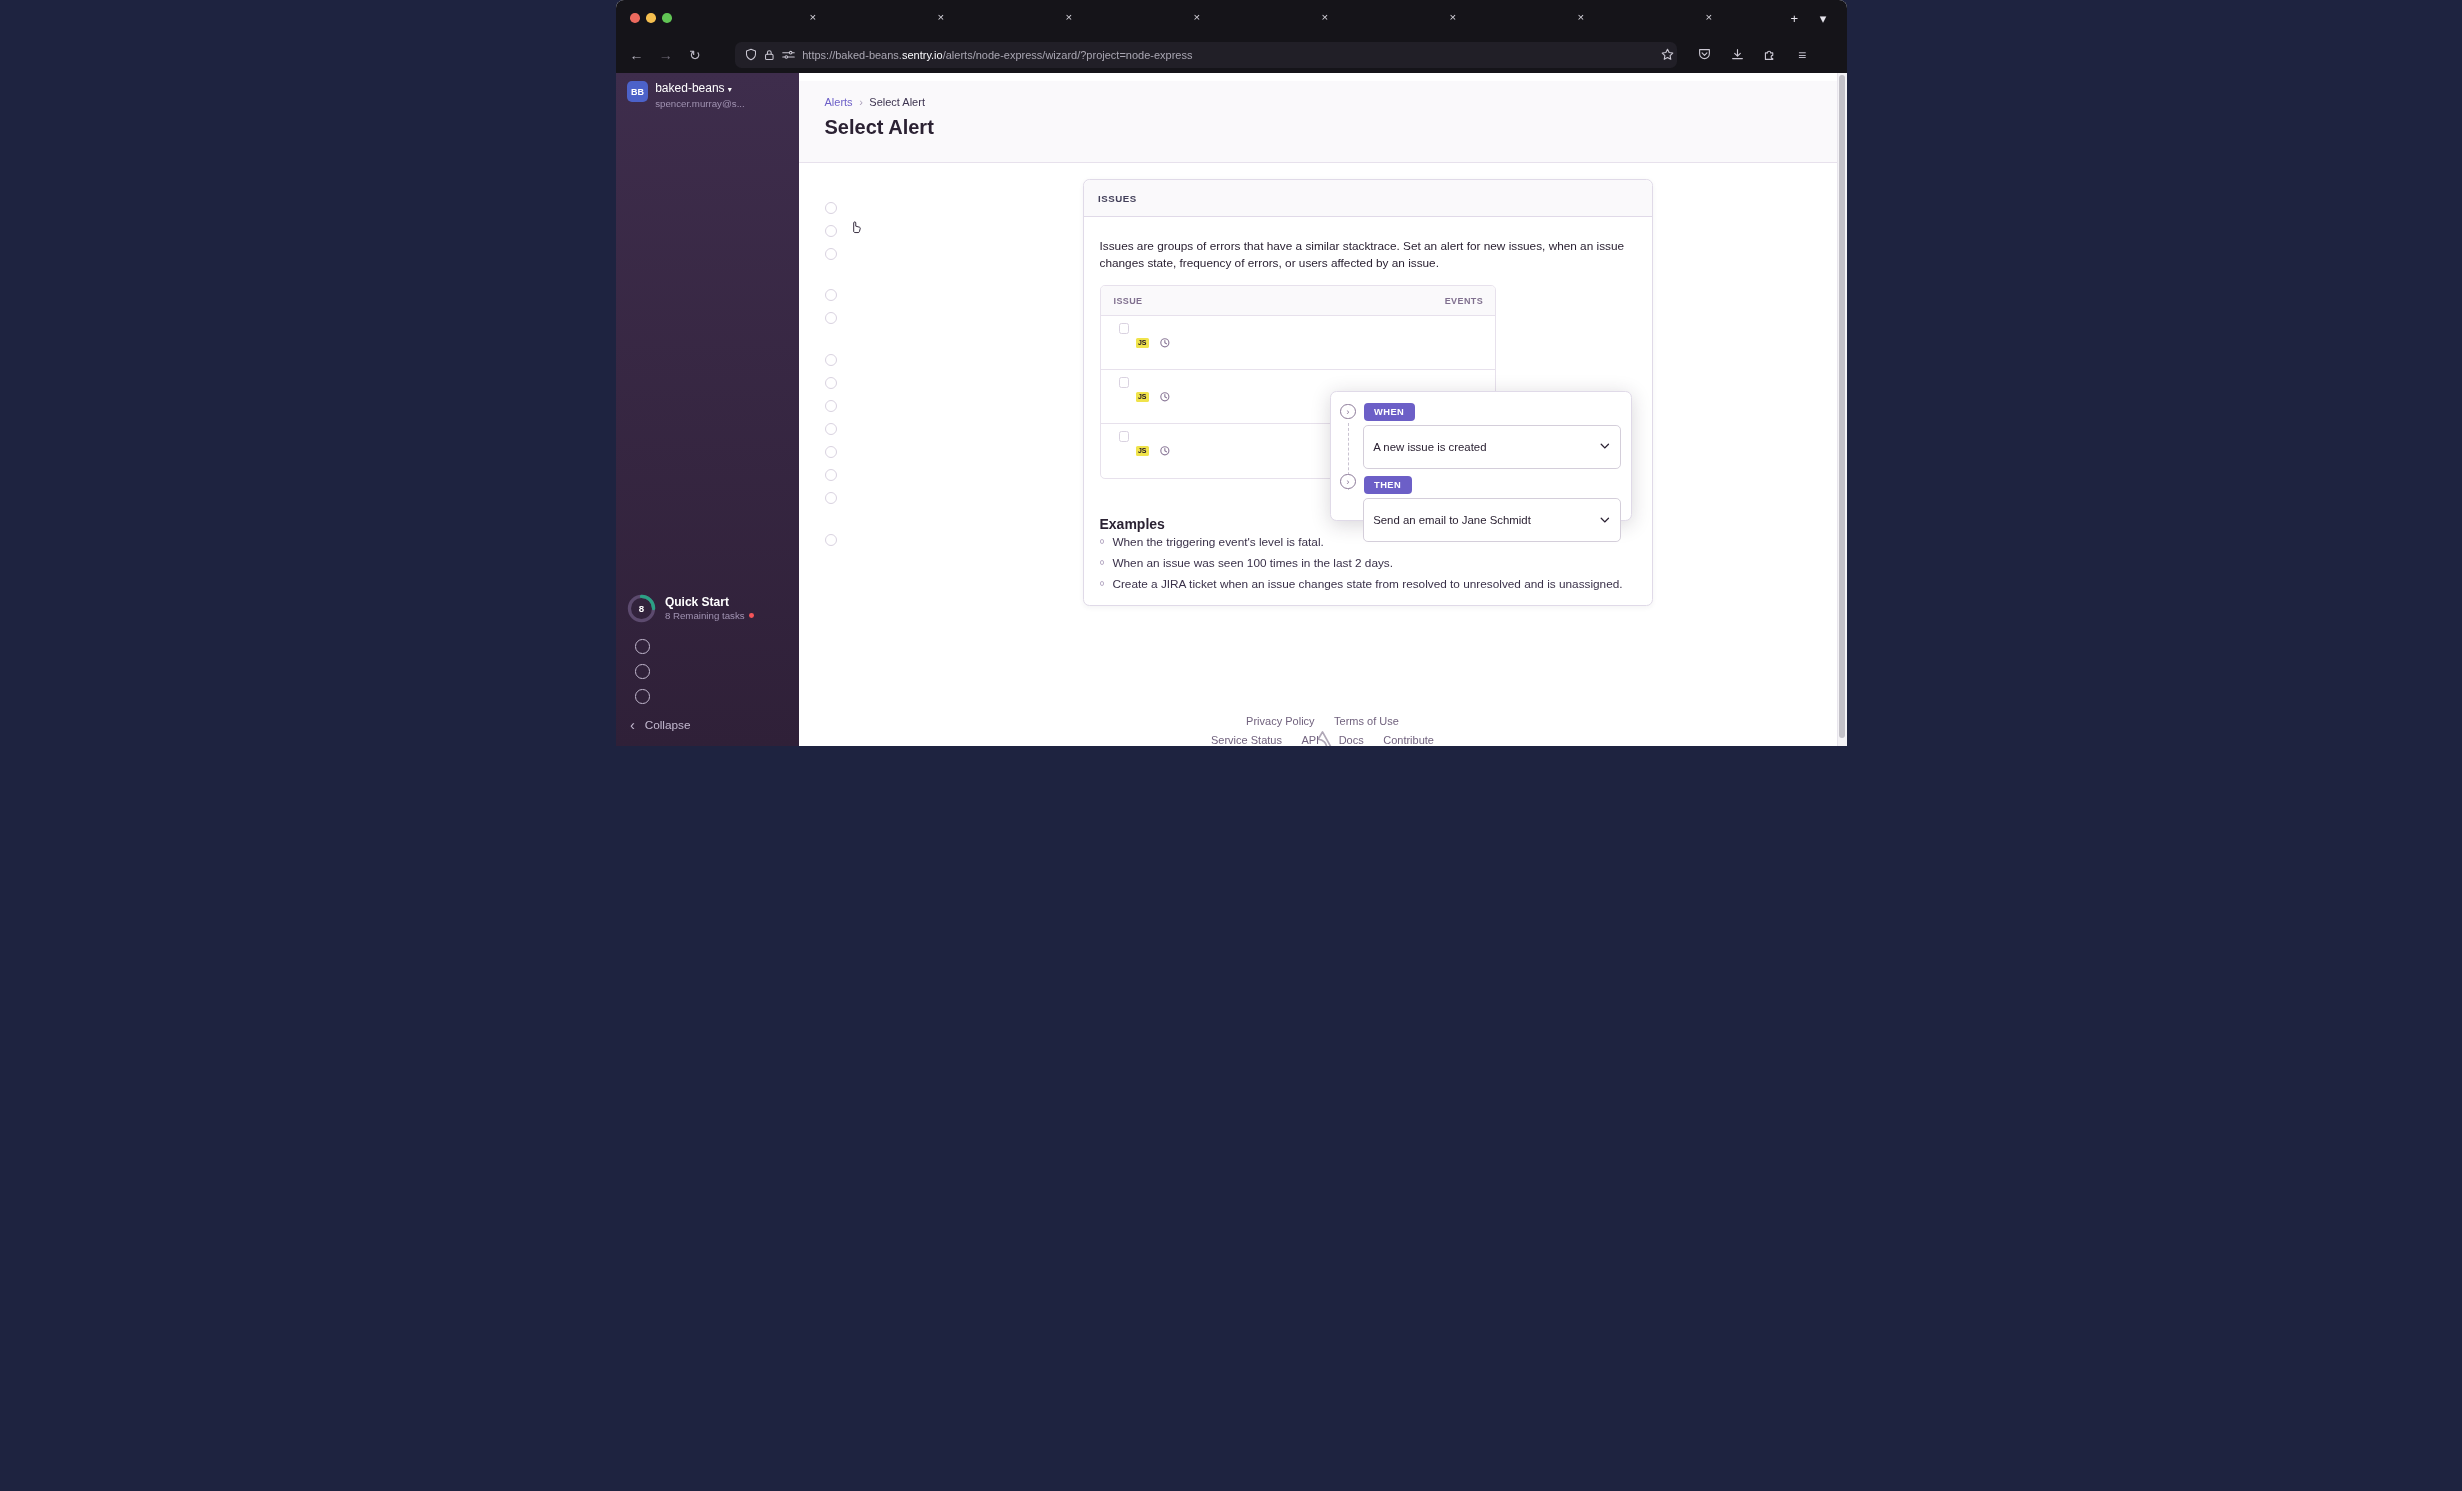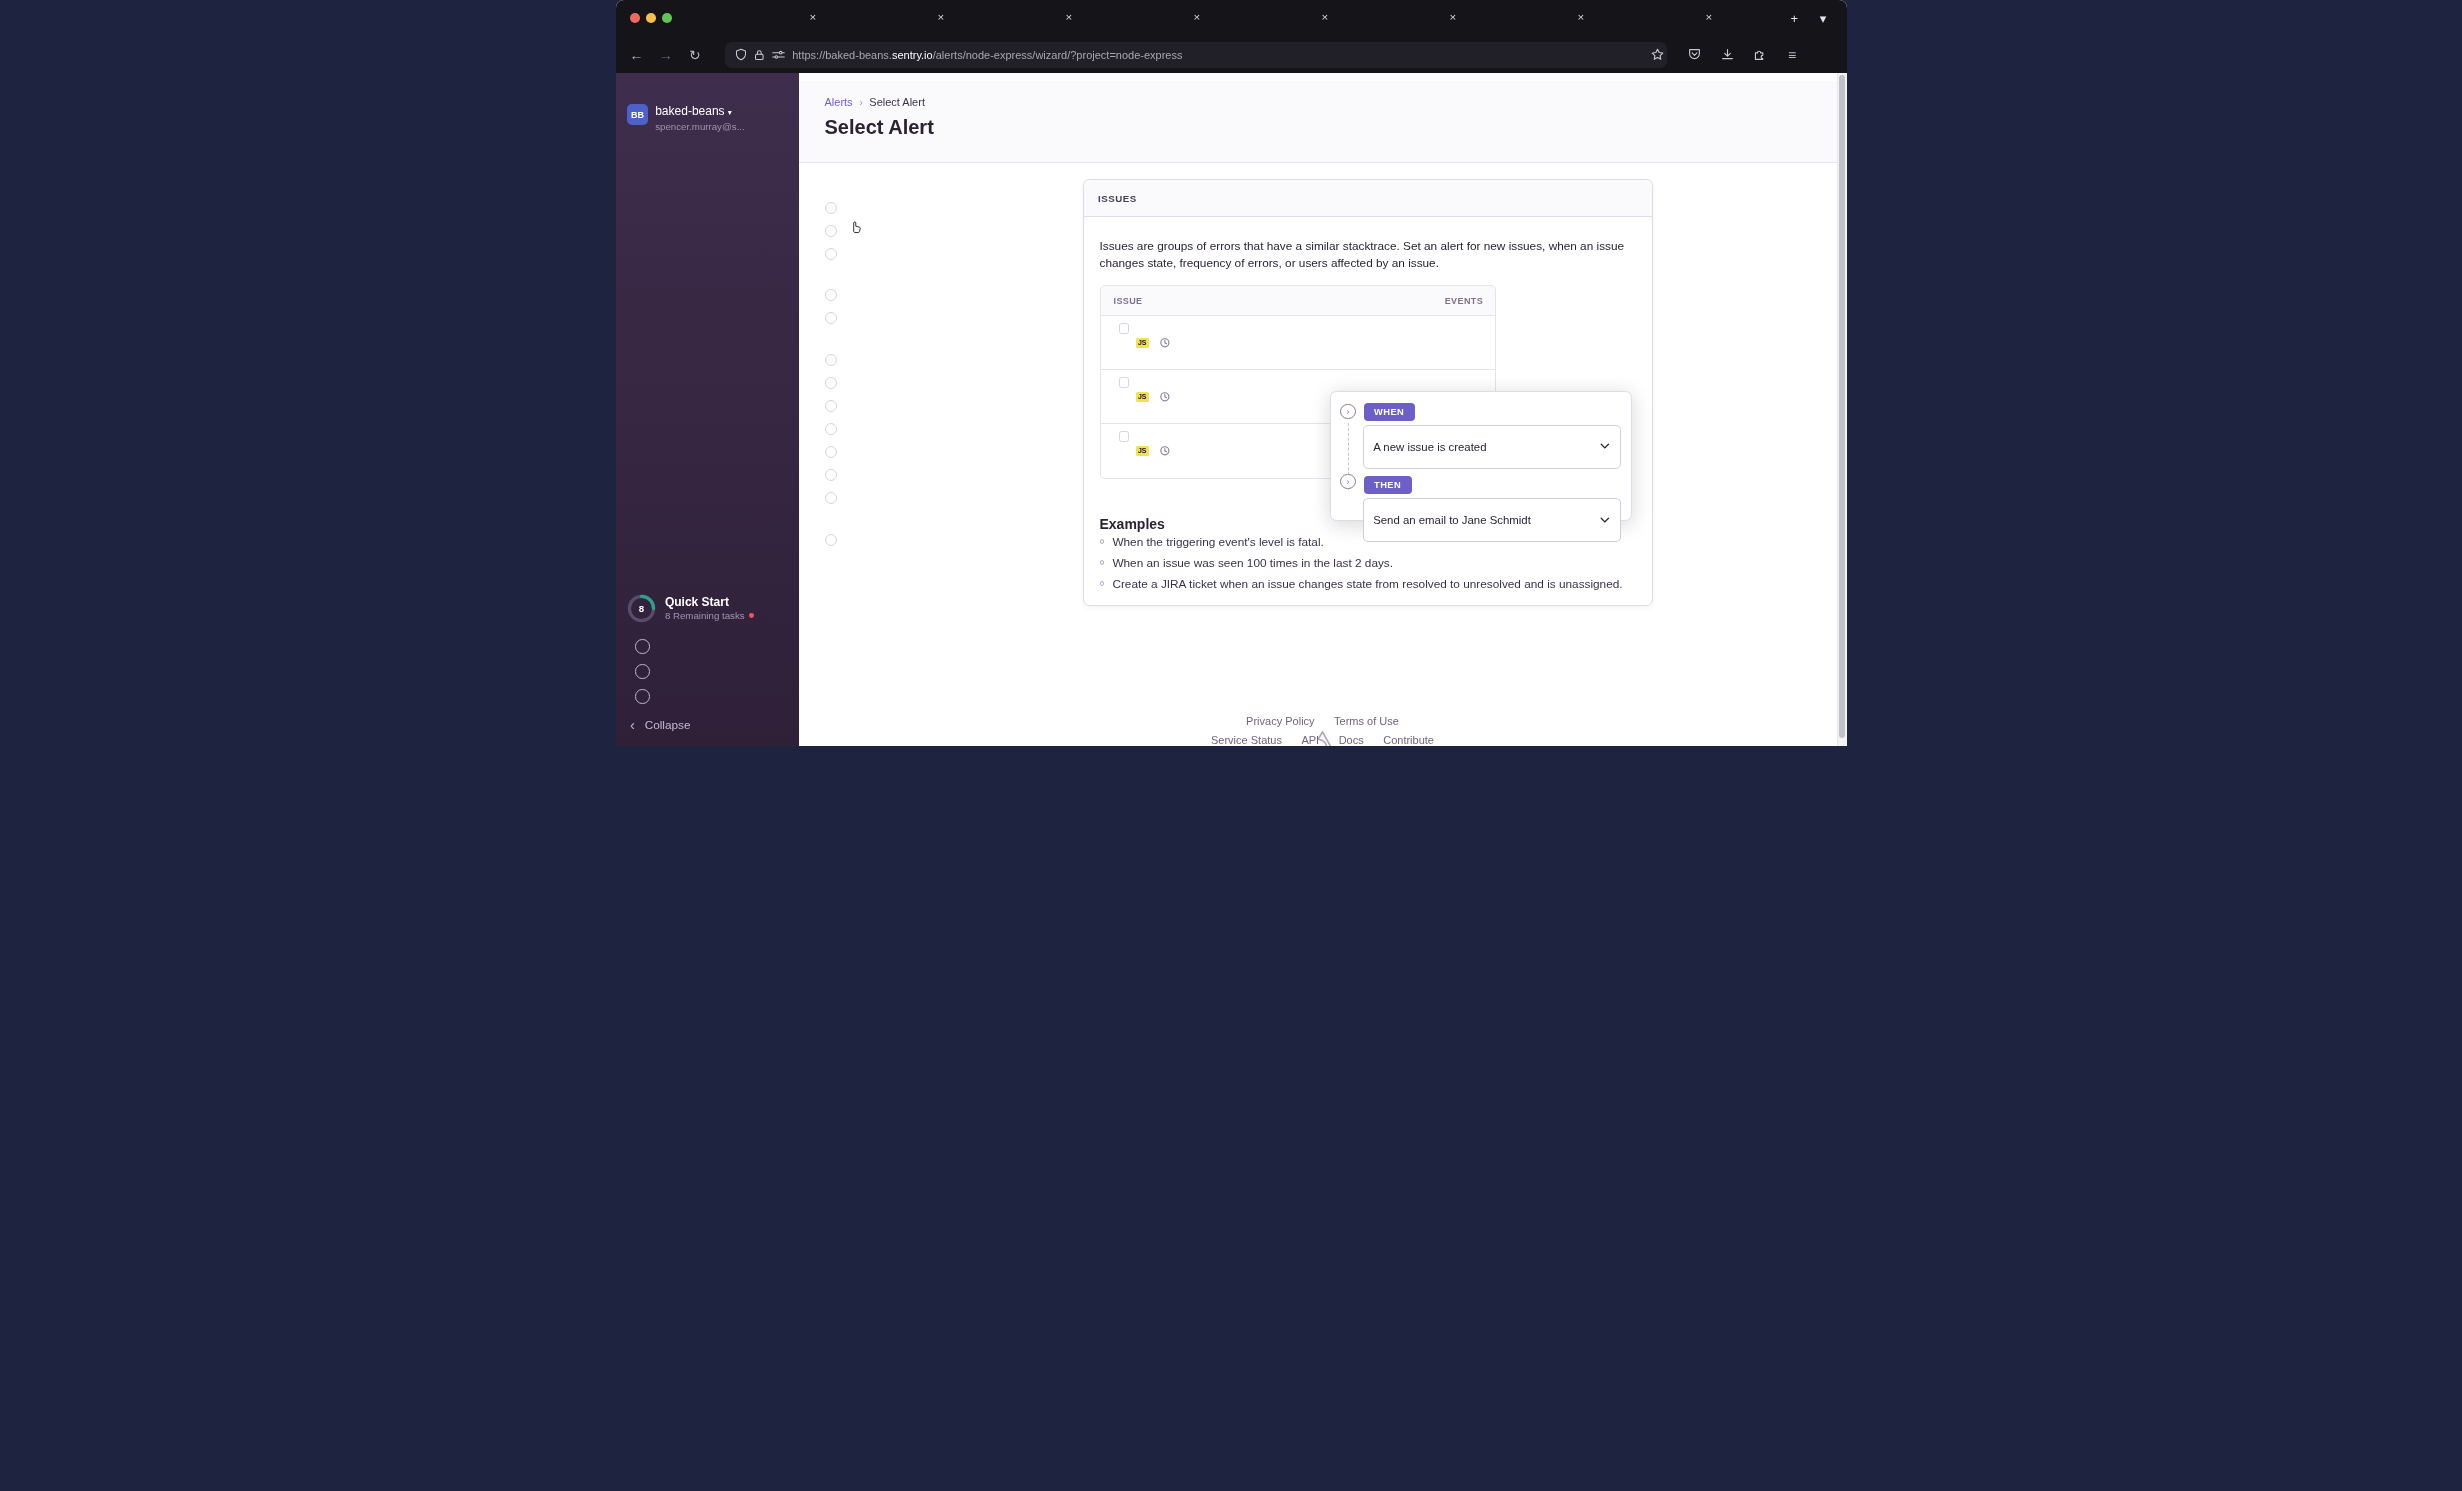--- a/index.html
+++ b/index.html
@@ -14,29 +14,29 @@
   .tabs{display:flex;align-items:center;height:36px;}
   .tab{width:128px;height:27px;display:flex;align-items:center;gap:5.7px;padding:0 5.7px;border-radius:6.5px;color:#FBFBFE;font-size:10px;flex:none;cursor:default;}
   .tab-title{flex:1;white-space:nowrap;overflow:hidden;min-width:0;-webkit-mask-image:linear-gradient(90deg,#000 80%,transparent);mask-image:linear-gradient(90deg,#000 80%,transparent);}
   .tab-close{color:#D8D6DE;font-size:11.4px;line-height:1;padding:0.8px 2.4px;border-radius:3.2px;}
   .favicon{width:13px;height:13px;flex:none;display:flex;align-items:center;justify-content:center;}
   .tab-actions{margin-left:auto;display:flex;align-items:center;gap:4.9px;color:#E6E4EC;padding-right:6.5px;}
   .chrome-btn{width:24px;height:24px;border-radius:4.9px;display:flex;align-items:center;justify-content:center;font-size:13px;}
   .navbar{height:37px;background:#151419;display:flex;align-items:center;padding:0 8px;gap:3.2px;}
   .nav-ico{width:26px;height:26px;border-radius:4.9px;display:flex;align-items:center;justify-content:center;color:#B9B6C2;font-size:14px;}
   .nav-ico.dim{color:#6F6C78;}
-  .urlbar{flex:none;width:942px;height:26px;margin-left:14px;background:#211F27;border-radius:6.5px;display:flex;align-items:center;padding:0 3.2px 0 9.7px;gap:7.3px;}
+  .urlbar{flex:none;width:942px;height:26px;margin-left:24px;background:#211F27;border-radius:6.5px;display:flex;align-items:center;padding:0 3.2px 0 9.7px;gap:7.3px;}
   .urlbar svg{flex:none;}
   .url-text{flex:1;font-size:11px;color:#A9A6B2;white-space:nowrap;overflow:hidden;}
   .url-text .domain{color:#FBFBFE;}
   .right-icons{display:flex;align-items:center;gap:6.5px;margin-left:11.4px;}
 
   
   .app{position:absolute;top:73px;left:0;right:0;bottom:0;display:flex;}
-  .sidebar{width:183px;flex:none;background:linear-gradient(180deg,#3E2D4C,#2F2038);color:#C2B8CE;display:flex;flex-direction:column;padding-top:23px;position:relative;}
+  .sidebar{width:183px;flex:none;background:linear-gradient(180deg,#3E2D4C,#2F2038);color:#C2B8CE;display:flex;flex-direction:column;padding-top:0;position:relative;}
   .org{display:flex;align-items:flex-start;gap:7.3px;padding:6.5px 9.7px 11.4px 11.4px;}
   .avatar{width:21px;height:21px;border-radius:4.9px;background:#4C62C9;color:#fff;font-size:9px;font-weight:bold;display:flex;align-items:center;justify-content:center;flex:none;margin-top:1.6px;}
   .org-name{color:#fff;font-size:12px;font-weight:normal;line-height:14.6px;white-space:nowrap;}
   .org-email{font-size:9.7px;color:#A193B2;line-height:13px;white-space:nowrap;}
   .org-chev{font-size:8px;color:#fff;margin-left:3.2px;}
   .side-item{height:25px;display:flex;align-items:center;gap:9px;padding:0 8px 0 13px;margin:0 6.5px;border-radius:3.2px;font-size:11.8px;cursor:pointer;}
   .si{width:14.6px;text-align:center;font-size:11.4px;flex:none;opacity:.95;}
   .side-label{flex:1;white-space:nowrap;overflow:hidden;}
   .side-spacer{flex:1;}
   .quickstart{display:flex;align-items:center;gap:9px;padding:4.9px 11.4px;margin-bottom:6.5px;cursor:pointer;}

